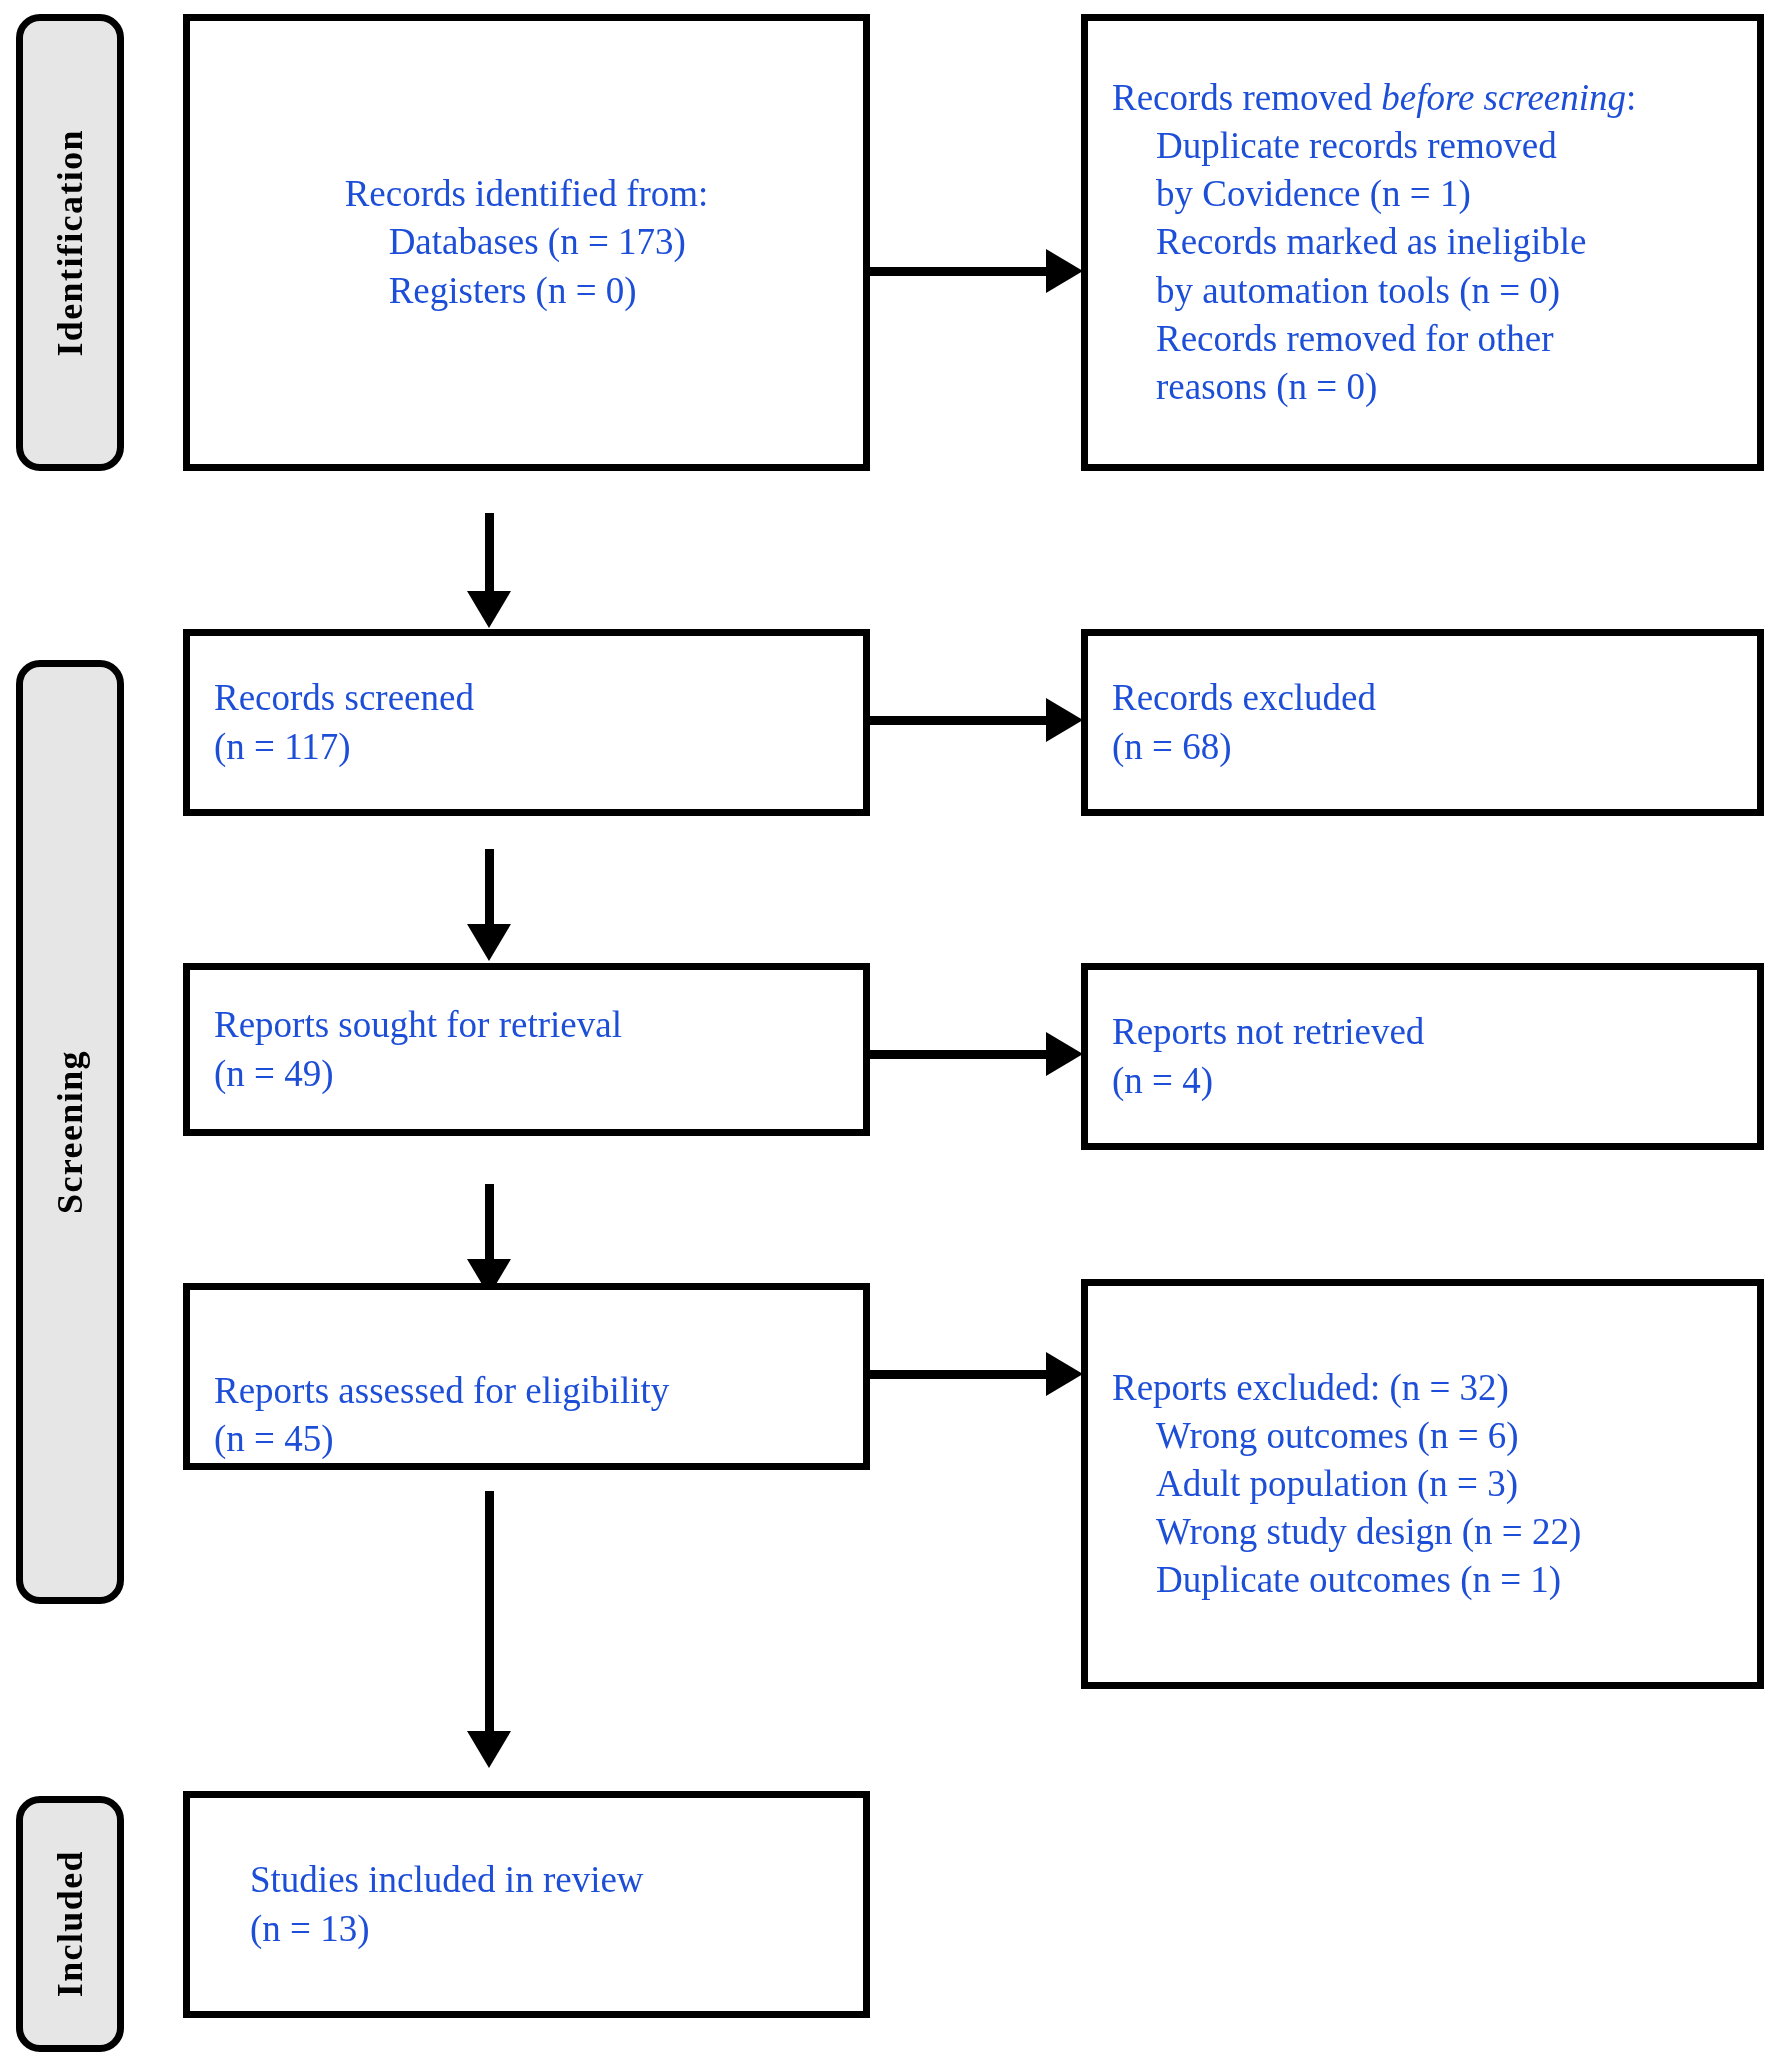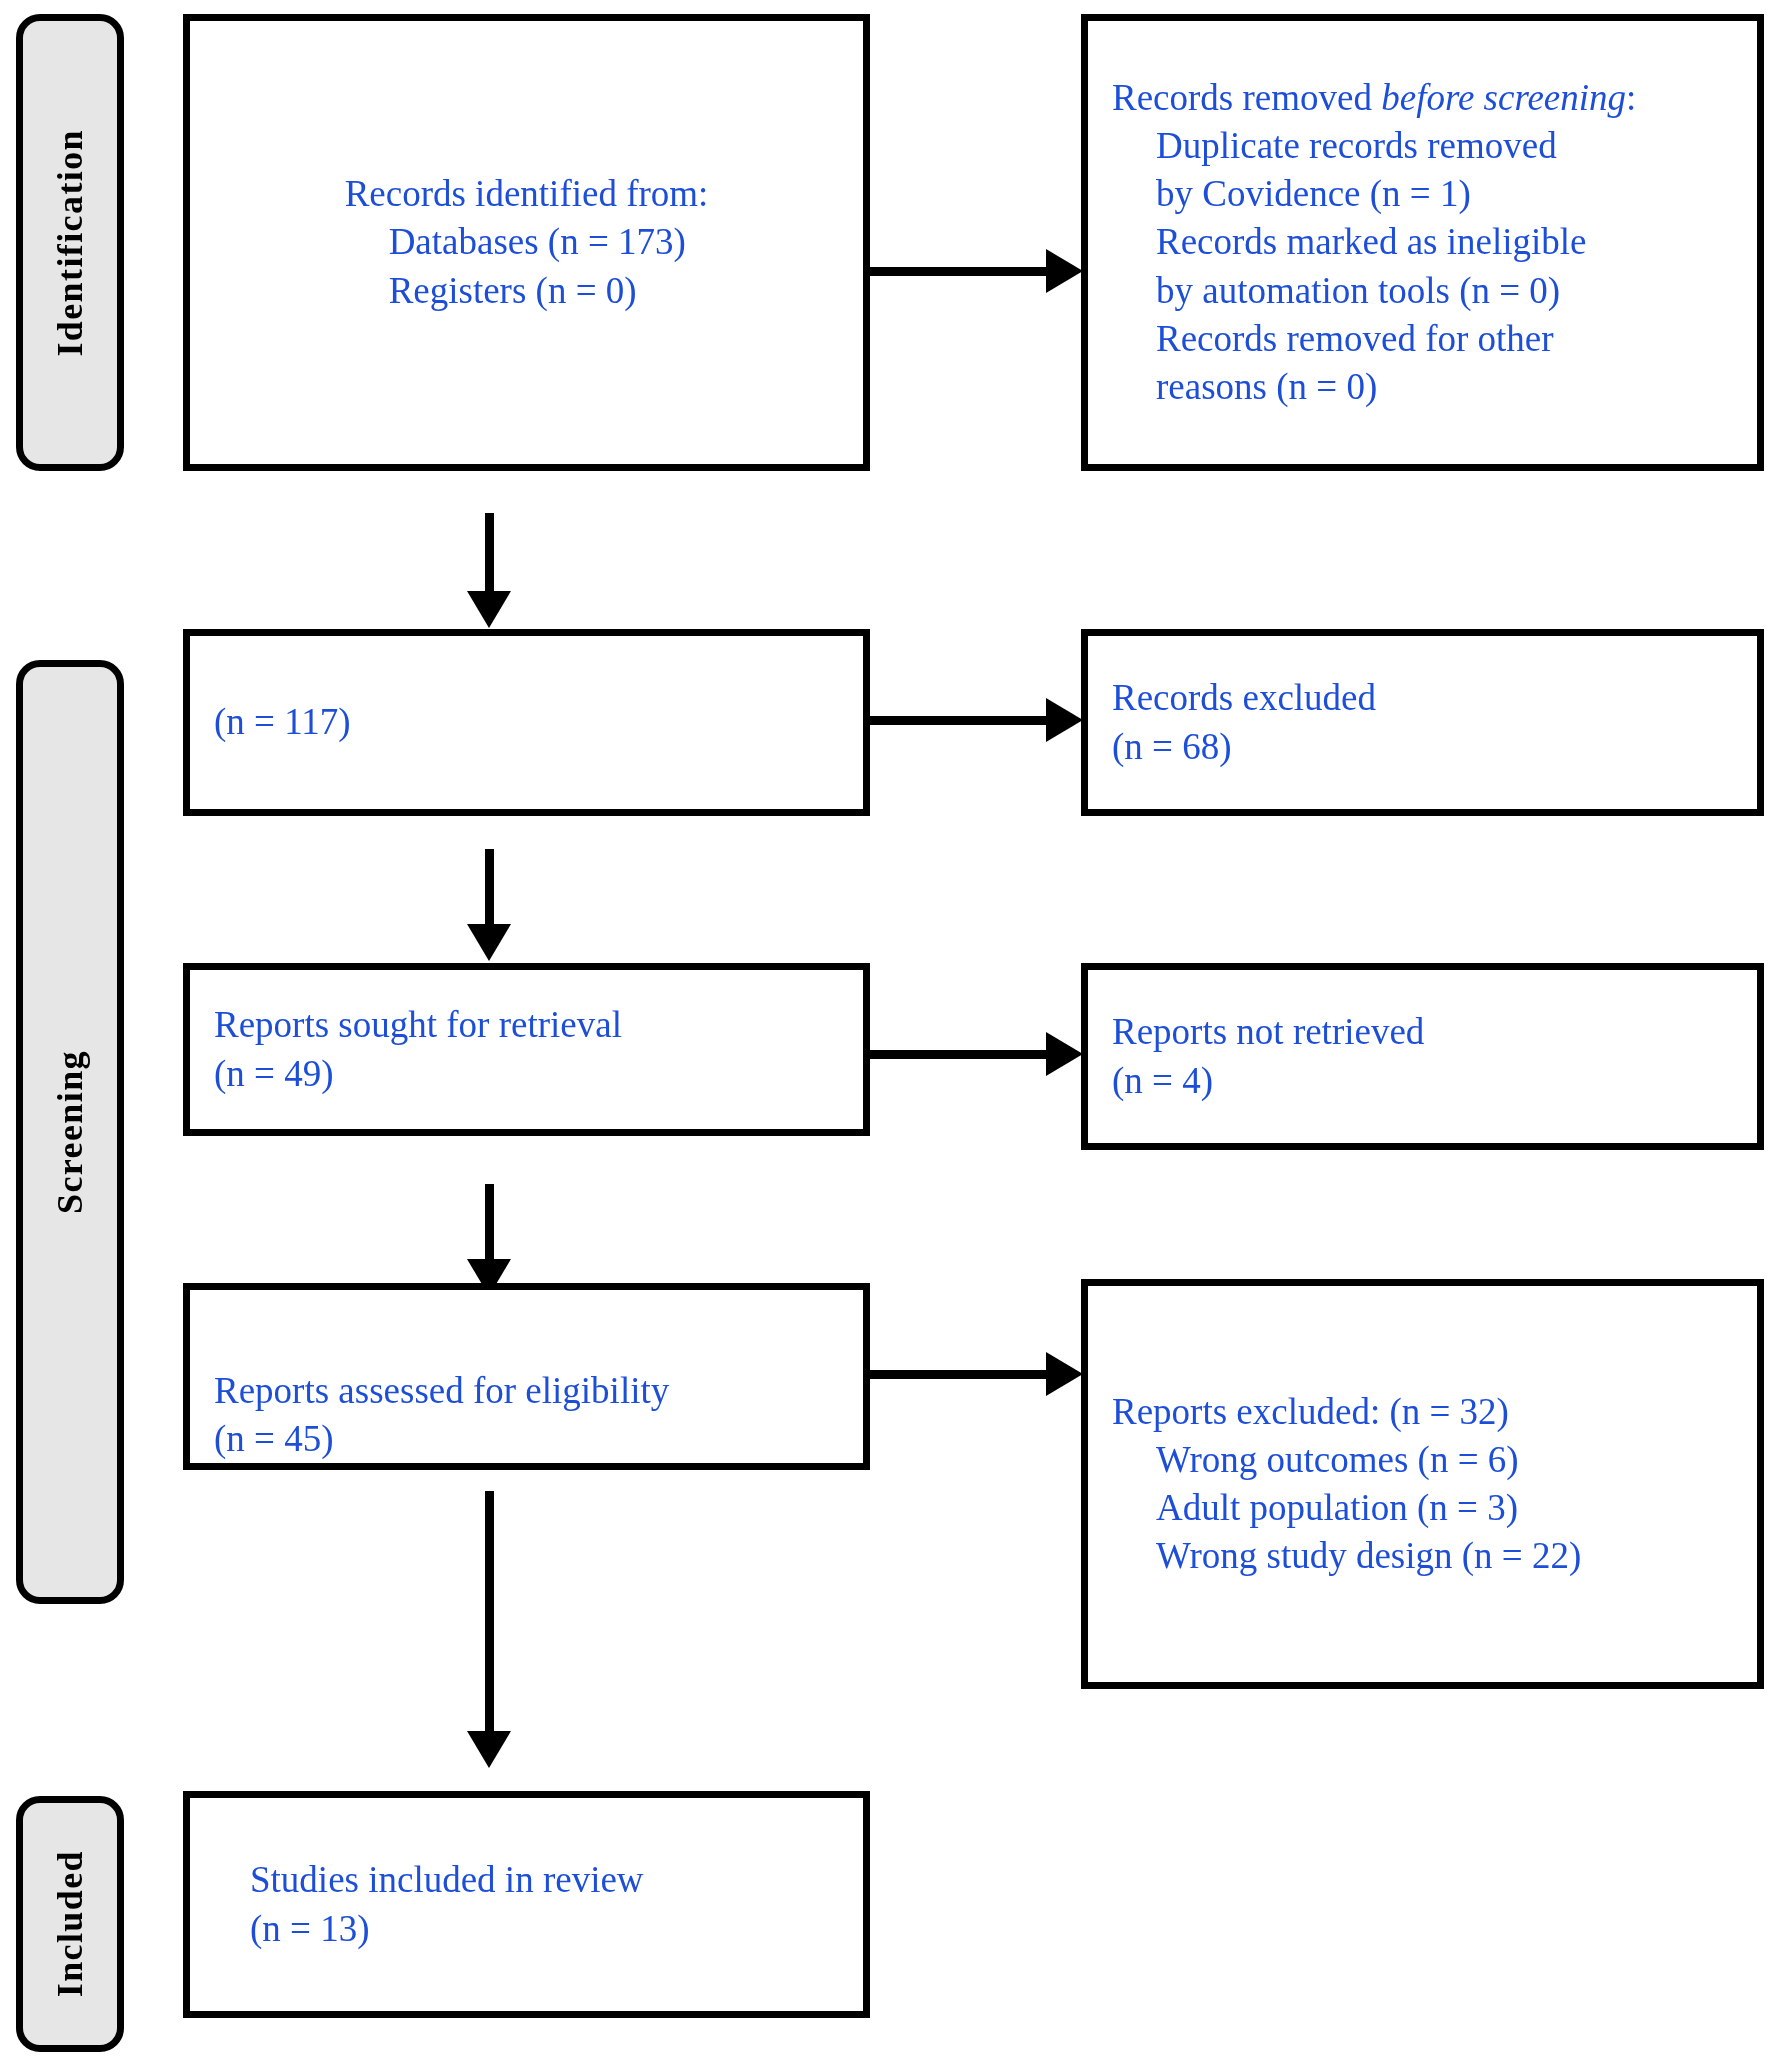--- a/index.html
+++ b/index.html
@@ -143,20 +143,21 @@
     </div>
   </div>
 
   <div class="arrow-v" style="left:485px; top:513px;">
     <div class="shaft" style="height:80px;"></div>
     <div class="head" style="top:78px;"></div>
   </div>
 
   <div class="pbox" style="left:183px; top:629px; width:687px; height:187px;">
     <div class="pbox-inner">
+      <div class="line">Records screened</div>
       <div class="line">(n = 117)</div>
     </div>
   </div>
 
   <div class="arrow-h" style="left:870px; top:716px;">
     <div class="shaft" style="width:178px;"></div>
     <div class="head" style="left:176px;"></div>
   </div>
 
   <div class="pbox" style="left:1081px; top:629px; width:683px; height:187px;justify-content:center;">
@@ -206,20 +207,21 @@
     <div class="shaft" style="width:178px;"></div>
     <div class="head" style="left:176px;"></div>
   </div>
 
   <div class="pbox" style="left:1081px; top:1279px; width:683px; height:410px;">
     <div class="pbox-inner">
       <div class="line">Reports excluded: (n = 32)</div>
       <div class="line indent">Wrong outcomes (n = 6)</div>
       <div class="line indent">Adult population (n = 3)</div>
       <div class="line indent">Wrong study design (n = 22)</div>
+      <div class="line indent">Duplicate outcomes (n = 1)</div>
     </div>
   </div>
 
   <div class="arrow-v" style="left:485px; top:1491px;">
     <div class="shaft" style="height:241px;"></div>
     <div class="head" style="top:240px;"></div>
   </div>
 
   <div class="pbox" style="left:183px; top:1791px; width:687px; height:227px;padding-left:36px;">
     <div class="pbox-inner">

